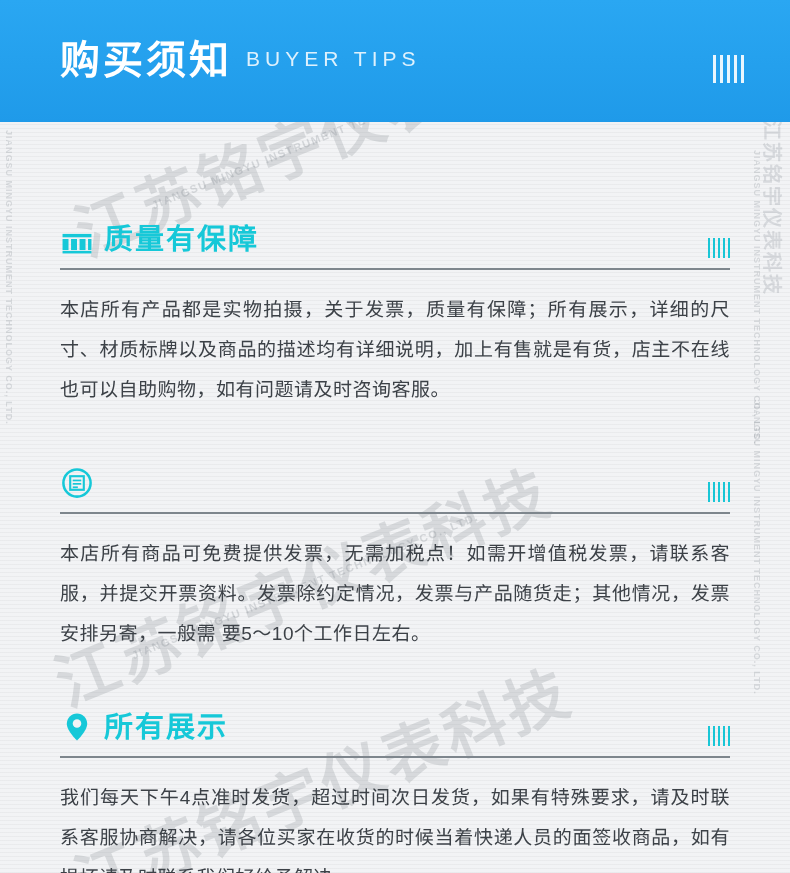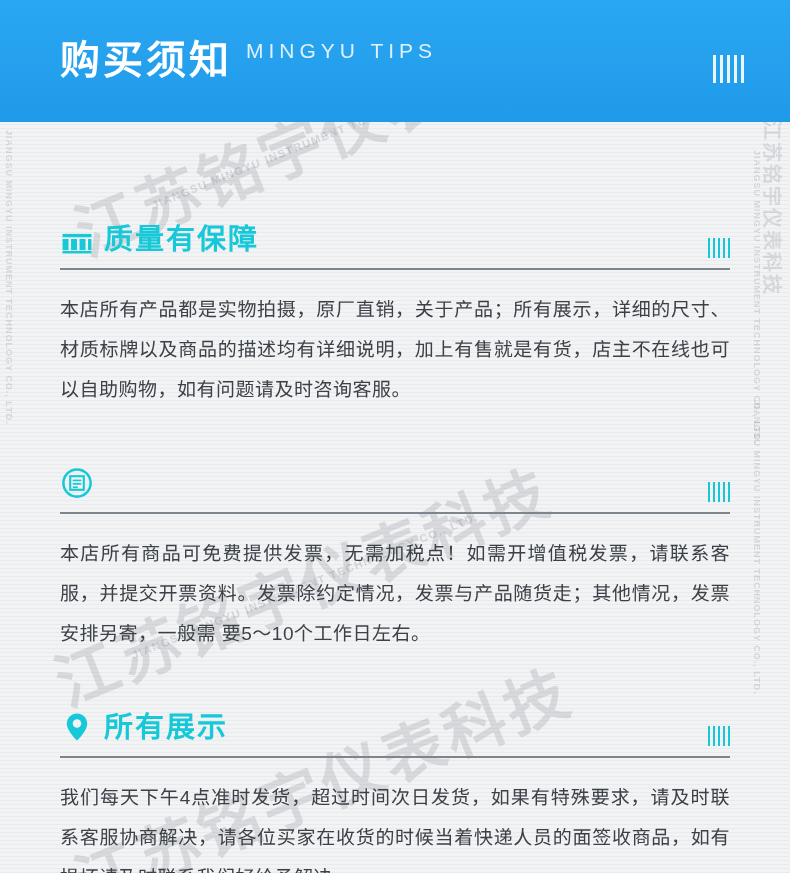--- a/index.html
+++ b/index.html
@@ -75,21 +75,21 @@
     background: #22a0ef;
     background: linear-gradient(180deg, #2aa7f2 0%, #1f9ae9 100%);
     z-index: 4;
     overflow: hidden;
   }
   .banner-inner {
     position: absolute;
     left: 60px;
     top: 40px;
     display: flex;
-    align-items: flex-start;
+    align-items: center;
   }
   .banner-cn {
     color: #ffffff;
     font-size: 40px;
     font-weight: bold;
     letter-spacing: 3px;
     line-height: 1;
   }
   .banner-en {
     color: rgba(255,255,255,0.85);
@@ -171,21 +171,21 @@
   }
 </style>
 </head>
 <body>
 
 <div class="page">
 
   <div class="banner">
     <div class="banner-inner">
       <div class="banner-cn">购买须知</div>
-      <div class="banner-en">MINGYU TIPS</div>
+      <div class="banner-en">BUYER TIPS</div>
     </div>
     <div class="banner-bars">
       <i></i>
         <i></i>
         <i></i>
         <i></i>
         <i></i>
     </div>
   </div>
 
@@ -220,21 +220,21 @@
         </svg>
         <div class="sec-title">质量有保障</div>
         <div class="sec-bars">
           <i></i>
             <i></i>
             <i></i>
             <i></i>
             <i></i>
         </div>
       </div>
-      <div class="sec-body">本店所有产品都是实物拍摄，原厂直销，关于产品；所有展示，详细的尺寸、材质标牌以及商品的描述均有详细说明，加上有售就是有货，店主不在线也可以自助购物，如有问题请及时咨询客服。</div>
+      <div class="sec-body">本店所有产品都是实物拍摄，关于发票，质量有保障；所有展示，详细的尺寸、材质标牌以及商品的描述均有详细说明，加上有售就是有货，店主不在线也可以自助购物，如有问题请及时咨询客服。</div>
     </div>
 
     <div class="section sec-2">
       <div class="sec-head">
         <svg class="sec-icon" viewBox="0 0 40 40">
           <circle cx="20" cy="20" r="16" fill="none" stroke="#16c8d8" stroke-width="3"></circle>
           <rect x="12" y="12" width="16" height="16" fill="none" stroke="#16c8d8" stroke-width="2.5"></rect>
           <line x1="15" y1="17" x2="25" y2="17" stroke="#16c8d8" stroke-width="2"></line>
           <line x1="15" y1="21" x2="25" y2="21" stroke="#16c8d8" stroke-width="2"></line>
           <line x1="15" y1="25" x2="21" y2="25" stroke="#16c8d8" stroke-width="2"></line>

